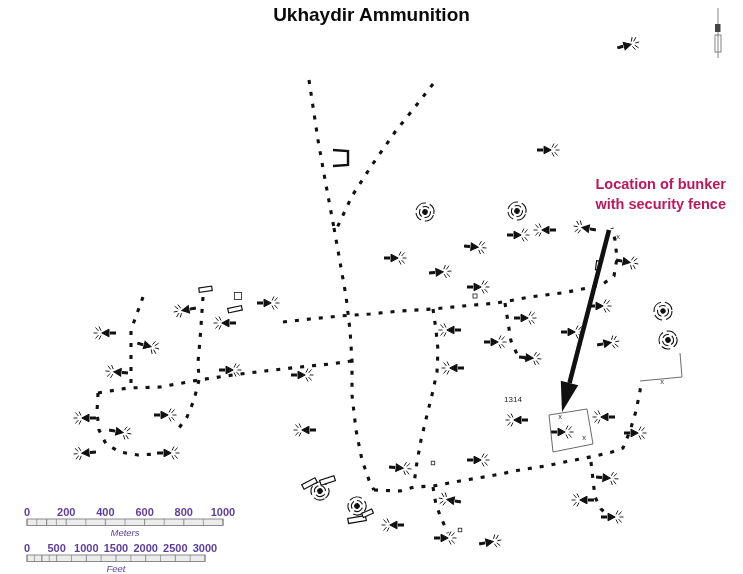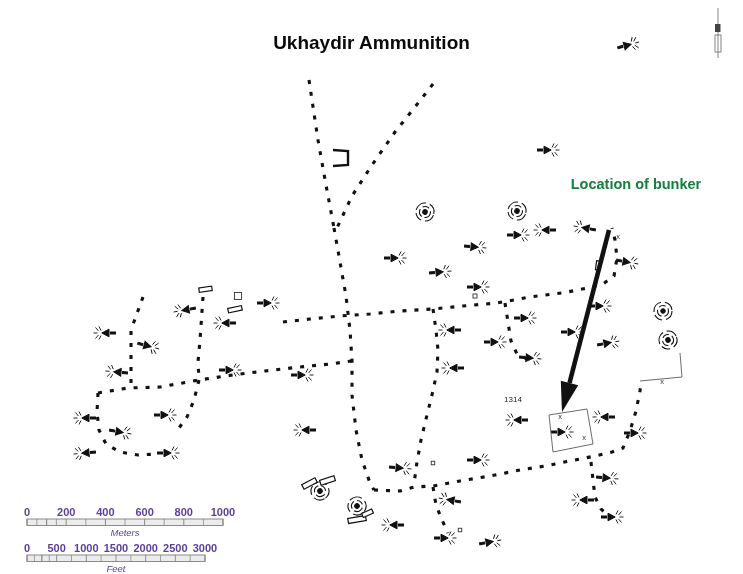--- a/index.html
+++ b/index.html
@@ -1,26 +1,26 @@
 <!DOCTYPE html>
 <html><head>
 <meta charset="utf-8">
 <style>
   html,body{margin:0;padding:0;background:#fff;}
   .canvas{
     position:relative;width:743px;height:574px;background:#ffffff;overflow:hidden;
     font-family:"Liberation Sans",sans-serif;
   }
   .map-title{
-    position:absolute;top:32px;left:0;right:0;text-align:center;
+    position:absolute;top:4px;left:0;right:0;text-align:center;
     font-size:19px;font-weight:bold;line-height:1.16;color:#0b0b0b;white-space:pre-line;
   }
   .annotation{
-    position:absolute;top:175px;left:546px;width:180px;text-align:center;
-    font-size:14.5px;font-weight:bold;line-height:1.35;color:#15803d;
+    position:absolute;top:175px;left:546px;width:180px;text-align:right;
+    font-size:14.5px;font-weight:bold;line-height:1.35;color:#be185d;
   }
   svg{position:absolute;top:0;left:0;}
   svg text{font-family:"Liberation Sans",sans-serif;}
 </style>
 </head>
 <body>
 
 <div class="canvas">
 
   <svg id="map-svg" width="743" height="574" viewBox="0 0 743 574">
@@ -193,15 +193,15 @@
         <line x1="718" y1="8" x2="718" y2="58" stroke="#777" stroke-width="0.9"></line>
         <rect x="715" y="24" width="5.5" height="8" fill="#444"></rect>
         <rect x="715" y="35" width="6" height="17" fill="none" stroke="#777" stroke-width="0.9"></rect>
       </g>
   </svg>
 
   <div class="map-title"><span>Ukhaydir Ammunition</span><br>
     </div>
 
   <div class="annotation"><span>Location of bunker</span><br>
-    </div>
+    <span>with security fence</span></div>
 
 </div>
 
 </body></html>

